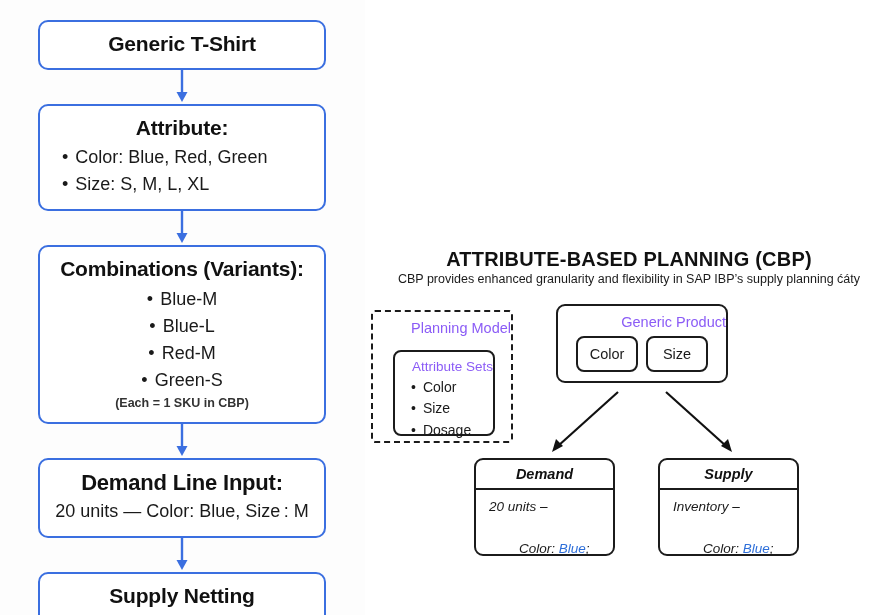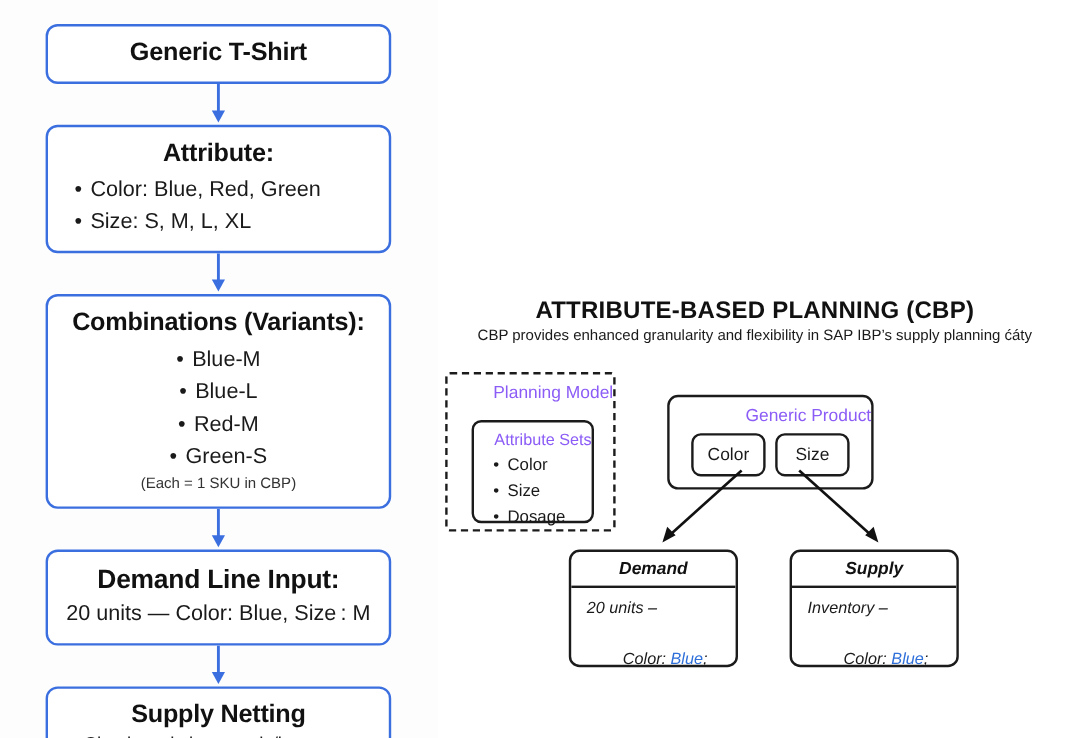--- a/index.html
+++ b/index.html
@@ -63,20 +63,21 @@
   }
   .flow-line.left-align {
     text-align: left;
     padding-left: 12px;
   }
   .flow-note {
     font-size: 12.5px;
     line-height: 1.3;
     color: #333333;
     margin-top: 1px;
+    font-weight: bold;
   }
   .flow-sub {
     font-size: 15.5px;
     line-height: 1.45;
     color: #1a1a1a;
   }
 
   
   .v-arrow {
     width: 288px;
@@ -153,21 +154,21 @@
     left: 20px; top: 38px;
     width: 102px; height: 86px;
     padding: 7px 0 0 0;
     border-radius: 8px;
   }
   #attribute-sets .k-head { margin-bottom: 3px; font-size: 13.5px; }
   #attribute-sets .k-item { padding-left: 16px; }
 
   
   #generic-product {
-    left: 190px; top: 329px;
+    left: 190px; top: 304px;
     width: 172px; height: 79px;
     padding-top: 8px;
   }
   #generic-product .k-head { margin-bottom: 6px; }
   .gp-children {
     display: flex;
     justify-content: center;
     gap: 8px;
   }
   .gp-child {

